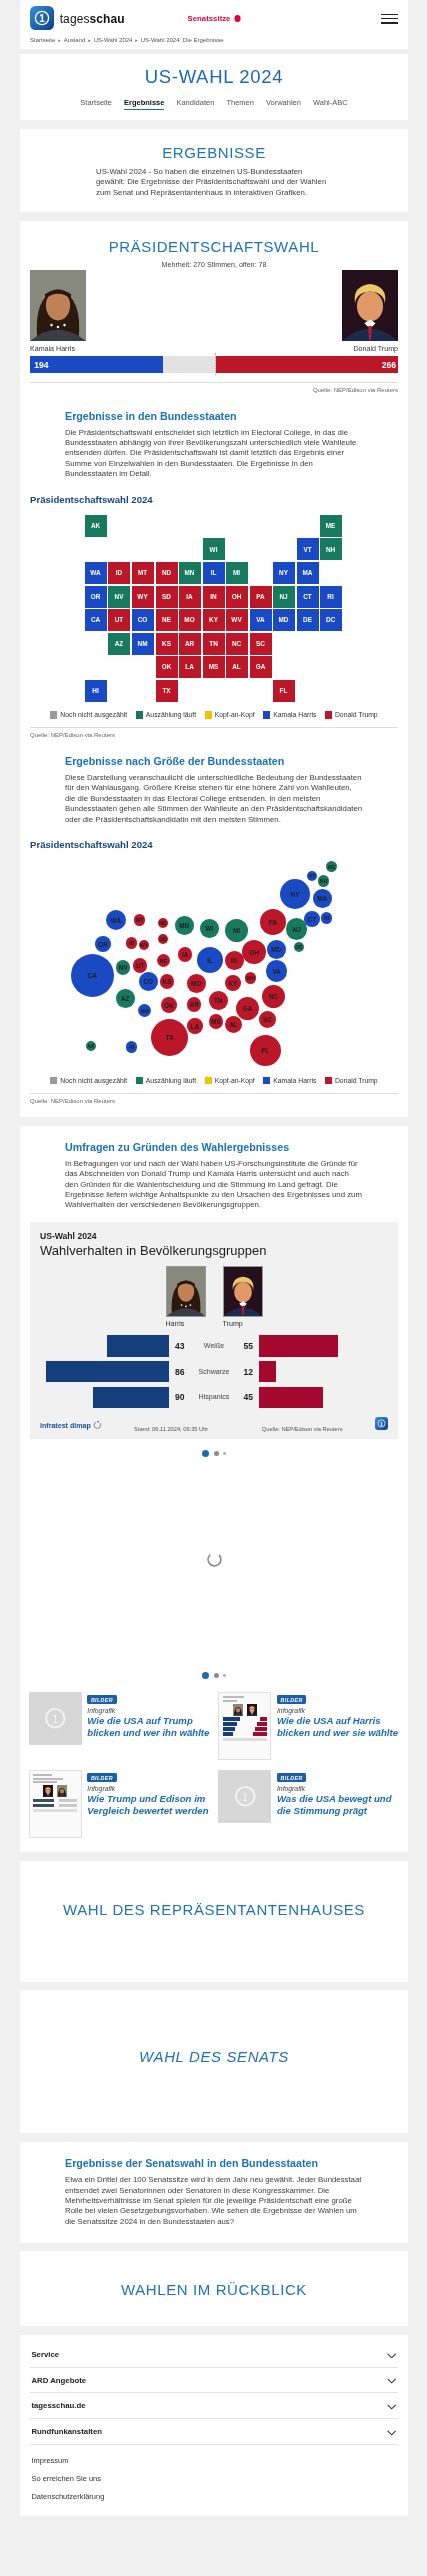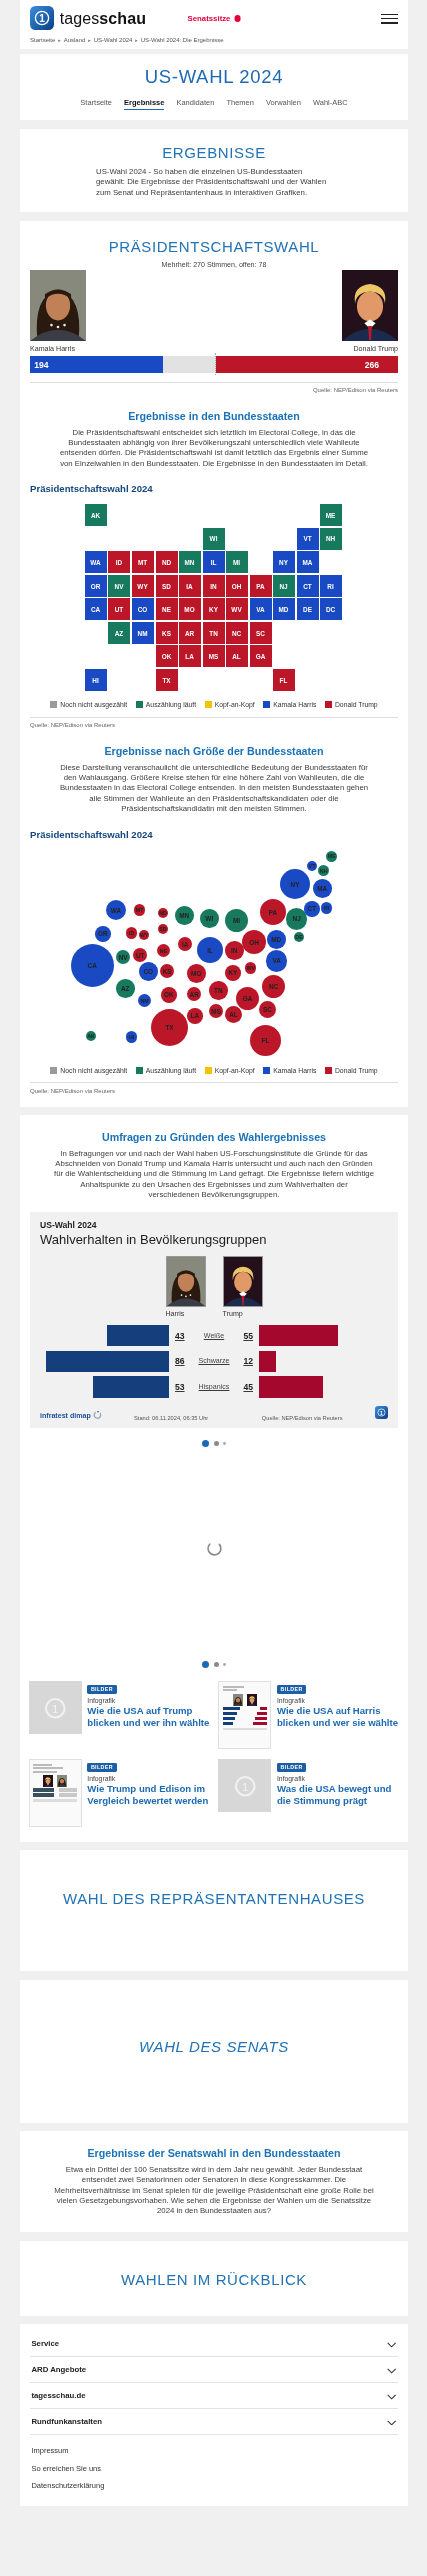--- a/index.html
+++ b/index.html
@@ -4,21 +4,21 @@
 <style>
   * { margin:0; padding:0; box-sizing:border-box; }
   html,body { width:428px; }
   body { height:2576px; overflow:hidden; background:#f0f0f0;
          font-family:"Liberation Sans", sans-serif; color:#3a3a3a; }
   .card { background:#fff; margin:0 20px 8.6px; }
   
   .site-header { background:#fff; margin:0 20px 5.7px; padding:4.3px 10px 5.7px; }
   .hrow { display:flex; align-items:center; height:28.5px; position:relative; }
   .brandwrap { display:flex; align-items:center; gap:5.7px; }
-  .wordmark { font-size:16px; color:#111; letter-spacing:0.1px; }
+  .wordmark { font-size:12px; color:#111; letter-spacing:0.1px; }
   .wordmark b { font-weight:700; }
   .breaking { position:absolute; left:50%; transform:translateX(-50%); display:flex; align-items:center; gap:3.6px;
               color:#e3003c; font-weight:700; font-size:7.8px; }
   .bdot { width:6.4px; height:6.4px; border-radius:50%; background:#e3003c; }
   .burger { margin-left:auto; width:17px; cursor:pointer; }
   .burger span { display:block; height:1.4px; background:#222; margin:2.9px 0; }
   .crumbs { font-size:6px; color:#555; padding-top:4.3px; }
   .crumbs .sep { margin:0 2.9px; color:#777; font-size:5px; }
   .crumb { cursor:pointer; }
   
@@ -40,25 +40,25 @@
   .pres-card { padding:17px 0 13px; }
   .maj { text-align:center; font-size:7.1px; color:#444; margin-top:5.7px; }
   .pres-head { position:relative; height:71px; margin:1.4px 10px 0; }
   .photo { position:absolute; top:0; width:56px; height:71px; overflow:hidden; }
   .photo svg { width:100%; height:100%; display:block; }
   .photo.l { left:0; } .photo.r { right:0; }
   .names { display:flex; justify-content:space-between; margin:4.3px 10px 0; font-size:7.1px; color:#333; }
   .ebar { position:relative; height:17px; background:#e2e2e2; margin:2.9px 10px 0; }
   .eseg { position:absolute; top:0; height:100%; display:flex; align-items:center; color:#fff; font-size:8.6px; font-weight:700; }
   .eseg.h { left:0; justify-content:flex-start; padding-left:4.3px; }
-  .eseg.t { right:0; justify-content:flex-end; padding-right:19px; }
+  .eseg.t { right:0; justify-content:flex-end; padding-right:2px; }
   .emarker { position:absolute; top:-3.6px; bottom:-1.4px; border-left:1.4px dotted #aaa; }
   .src-r { text-align:right; margin:4.3px 10px 0; }
   .src-l { text-align:left; margin:4.3px 0 0 10px; }
-  .sect { margin:17px 34px 0;text-align:center; }
+  .sect { margin:17px 45px 0; }
   .sect .prose { margin:5.7px 0 0; }
   
   .tilemap { position:relative; width:259px; height:188px; margin:10px auto 0; }
   .tile { position:absolute; width:22px; height:22px; display:flex; align-items:center; justify-content:center;
           color:#fff; font-size:6.4px; font-weight:700; cursor:pointer; }
   
   .legend { display:flex; justify-content:center; gap:8.6px; margin-top:8.6px; flex-wrap:wrap; }
   .li-wrap { display:flex; align-items:center; gap:2.9px; }
   .sw { width:7.1px; height:7.1px; display:inline-block; }
   .ltxt { font-size:6.8px; color:#333; }
@@ -71,21 +71,21 @@
   .polls-card { padding:15.7px 0 14.3px; }
   
   .embed { background:#f1f1f1; margin:11.4px 10px 0; padding:8.6px 10px 7.1px; }
   .e-kick { font-size:8.6px; font-weight:700; color:#222; }
   .e-title { font-size:13px; color:#1d1d1d; margin-top:2px; font-weight:400; }
   .e-photos { display:flex; justify-content:center; gap:17px; margin-top:8.6px; }
   .e-ph { width:40px; height:51px; border:0.7px solid #999; overflow:hidden; }
   .e-ph svg { width:100%; height:100%; display:block; }
   .e-names { display:flex; justify-content:center; gap:17px; margin-top:2.9px; font-size:7.1px; color:#333; }
   .e-names span { width:40px; }
-  .drows { margin-top:7.1px;text-decoration:underline; }
+  .drows { margin-top:7.1px; }
   .drow { display:flex; align-items:center; height:21.4px; margin-bottom:4.3px; }
   .dbl, .dbr { flex:1; height:100%; position:relative; }
   .dbar { position:absolute; top:0; height:100%; }
   .dbl .dbar { right:0; background:#143e7c; }
   .dbr .dbar { left:0; background:#a4082d; }
   .dval { width:21.4px; text-align:center; font-size:8.6px; font-weight:700; color:#222; }
   .dgroup { width:47px; text-align:center; font-size:7.1px; color:#444; }
   .e-foot { display:flex; align-items:flex-end; margin-top:8.6px; gap:5.7px; }
   .prov { color:#1a4f9c; font-size:7.1px; font-weight:700; display:flex; align-items:center; gap:2.1px; }
   .e-meta { flex:1; display:flex; justify-content:space-around; font-size:5.7px; color:#555; }
@@ -102,21 +102,21 @@
   .thumb.ph { height:53px; background:#d7d7d7; display:flex; align-items:center; justify-content:center; }
   .thumb.mini { height:68px; background:#fafafa; border:0.7px solid #e0e0e0; padding:2.1px; font-size:2.9px; }
   .mtextline { height:2.1px; background:#bbb; margin:1.4px 1.4px 0; }
   .mphotos { display:flex; justify-content:center; gap:4.3px; margin-top:2.1px; }
   .mphotos .mp { width:10px; height:12px; overflow:hidden; }
   .mphotos .mp svg { width:100%; height:100%; }
   .mrow { display:flex; justify-content:space-between; align-items:center; margin:1.4px 1.4px 0; height:3.6px; }
   .mb { display:block; height:3.6px; }
   .mb.hb { background:#143e7c; } .mb.tb { background:#a4082d; } .mb.gb { background:#c9c9c9; } .mb.sb { background:#39505e; }
   .mfoot { height:2.9px; background:#ddd; margin:2.1px 1.4px 0; }
-  .tx { min-width:0; }
+  .tx { min-width:0;font-style:italic; }
   .badge { display:inline-block; background:#1d5fa7; color:#fff; font-size:5.3px; font-weight:700;
            padding:1.4px 3.6px; border-radius:1.4px; letter-spacing:0.4px; }
   .kick { font-size:6.8px; color:#444; margin-top:2.9px; }
   .ttl { font-size:9.6px; line-height:1.25; font-weight:700; color:#1d6ab2; margin-top:1.4px; }
   
   .hc { text-align:center; }
   .hc-house { height:121px; padding-top:40px; }
   .hc-senate { height:143px; padding-top:58px;font-style:italic; }
   .hc-review { height:75px; padding-top:30px; }
   .senate-res-card { padding:15.7px 0 15.7px; }
@@ -446,21 +446,21 @@
           <span class="dgroup">Schwarze</span>
           <span class="dval">12</span>
           <div class="dbr">
             <div class="dbar" style="width: 13.3333%;"></div>
           </div>
         </div>
         <div class="drow">
           <div class="dbl">
             <div class="dbar" style="width: 58.8889%;"></div>
           </div>
-          <span class="dval">53</span>
+          <span class="dval">90</span>
           <span class="dgroup">Hispanics</span>
           <span class="dval">45</span>
           <div class="dbr">
             <div class="dbar" style="width: 50%;"></div>
           </div>
         </div>
       </div>
     <div class="e-foot">
       <span class="prov">
           <span>infratest dimap</span>

